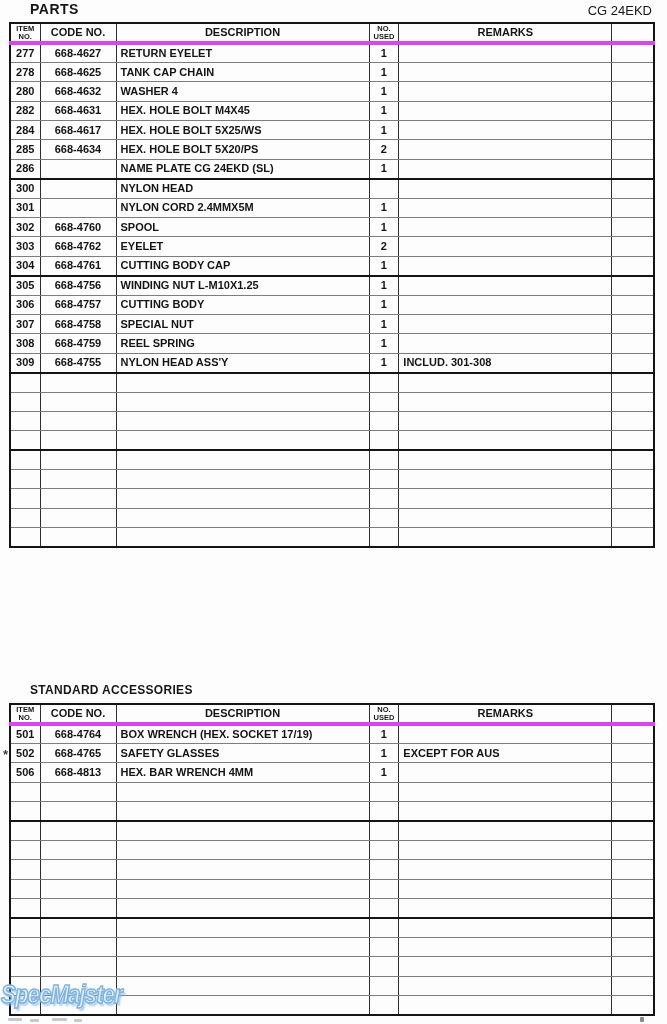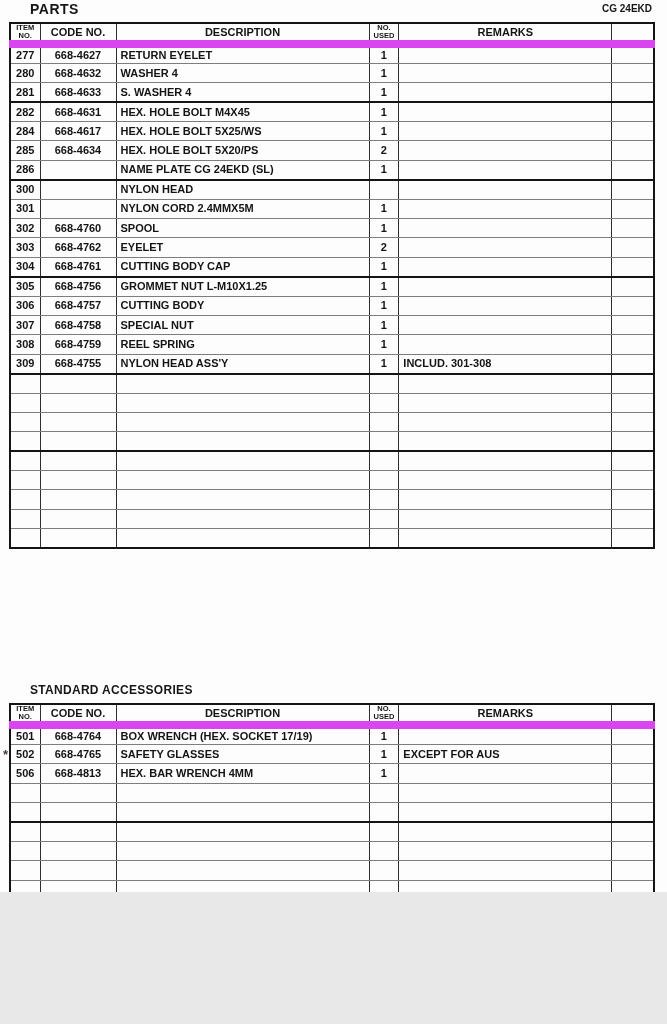--- a/index.html
+++ b/index.html
@@ -1,27 +1,27 @@
 <!DOCTYPE html>
 <html><head>
 <meta charset="utf-8">
 <style>
   html,body { margin:0; padding:0; background:#e8e8e8; }
   .page {
-    position:relative; width:667px; height:892px; margin:0 auto;
+    position:relative; width:667px; height:1024px; margin:0 auto;
     background:#fdfdfd; overflow:hidden;
     font-family:"Liberation Sans", sans-serif; color:#111;
   }
   .doc-title {
     position:absolute; left:30px; top:1px;
     font-size:14px; font-weight:bold; letter-spacing:0.5px; color:#161616;
   }
   .model-code {
     position:absolute; right:15px; top:3px;
-    font-size:10px; font-weight:bold; color:#161616;
+    font-size:13px; font-weight:normal; color:#161616;
   }
   .acc-title {
     position:absolute; left:30px; top:683px;
     font-size:12px; font-weight:bold; letter-spacing:0.3px; color:#161616;
   }
   table.tbl {
     position:absolute; left:9px;
     border-collapse:collapse; table-layout:fixed;
     border:2px solid #141414;
   }
@@ -29,21 +29,21 @@
   #accessories-table { top:703px; }
   .tbl td {
     border-top:1px solid #7d7d7d; border-bottom:1px solid #7d7d7d;
     border-left:1px solid #2e2e2e; border-right:1px solid #2e2e2e;
     padding:0 4px; font-size:11px; font-weight:bold; color:#141414;
     line-height:1; vertical-align:middle; white-space:nowrap; overflow:hidden;
   }
   .tbl thead tr { height:20px; }
   .tbl tbody tr { height:19.4px; }
   .tbl thead td {
-    text-align:center; border-bottom:8px solid #d946ef; font-size:11px;
+    text-align:center; border-bottom:4px solid #d946ef; font-size:11px;
   }
   .tbl thead td .stack { font-size:7.5px; line-height:8px; font-weight:bold; }
   .tbl tr.group-end td { border-bottom:2.5px solid #141414; }
   .c-item, .c-code, .c-used { text-align:center; }
   .c-desc, .c-rem { text-align:left; }
   .footnote-marker {
     position:absolute; left:3px; top:747px;
     font-size:13px; font-weight:bold; color:#4a3c3c;
   }
   .watermark {
@@ -98,31 +98,31 @@
     <tbody id="parts-tbody">
         <tr>
           <td class="c-item">277</td>
           <td class="c-code">668-4627</td>
           <td class="c-desc">RETURN EYELET</td>
           <td class="c-used">1</td>
           <td class="c-rem"></td>
           <td class="c-blank"></td>
         </tr>
         <tr>
+          <td class="c-item">278</td>
+          <td class="c-code">668-4625</td>
+          <td class="c-desc">TANK CAP CHAIN</td>
+          <td class="c-used">1</td>
+          <td class="c-rem"></td>
+          <td class="c-blank"></td>
+        </tr>
+        <tr>
           <td class="c-item">280</td>
           <td class="c-code">668-4632</td>
           <td class="c-desc">WASHER 4</td>
-          <td class="c-used">1</td>
-          <td class="c-rem"></td>
-          <td class="c-blank"></td>
-        </tr>
-        <tr class="group-end">
-          <td class="c-item">281</td>
-          <td class="c-code">668-4633</td>
-          <td class="c-desc">S. WASHER 4</td>
           <td class="c-used">1</td>
           <td class="c-rem"></td>
           <td class="c-blank"></td>
         </tr>
         <tr>
           <td class="c-item">282</td>
           <td class="c-code">668-4631</td>
           <td class="c-desc">HEX. HOLE BOLT M4X45</td>
           <td class="c-used">1</td>
           <td class="c-rem"></td>
@@ -188,21 +188,21 @@
           <td class="c-item">304</td>
           <td class="c-code">668-4761</td>
           <td class="c-desc">CUTTING BODY CAP</td>
           <td class="c-used">1</td>
           <td class="c-rem"></td>
           <td class="c-blank"></td>
         </tr>
         <tr>
           <td class="c-item">305</td>
           <td class="c-code">668-4756</td>
-          <td class="c-desc">GROMMET NUT L-M10X1.25</td>
+          <td class="c-desc">WINDING NUT L-M10X1.25</td>
           <td class="c-used">1</td>
           <td class="c-rem"></td>
           <td class="c-blank"></td>
         </tr>
         <tr>
           <td class="c-item">306</td>
           <td class="c-code">668-4757</td>
           <td class="c-desc">CUTTING BODY</td>
           <td class="c-used">1</td>
           <td class="c-rem"></td>

